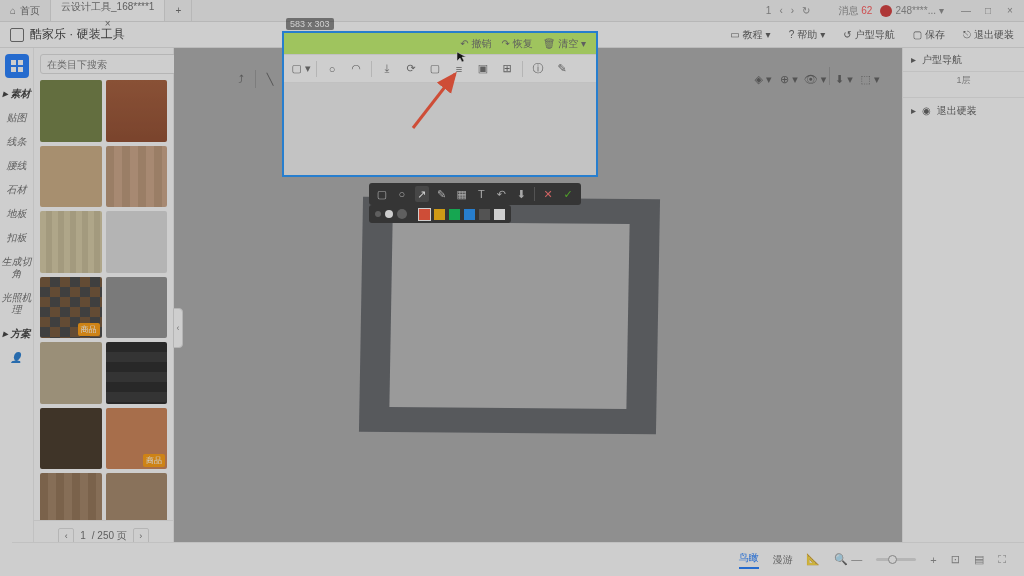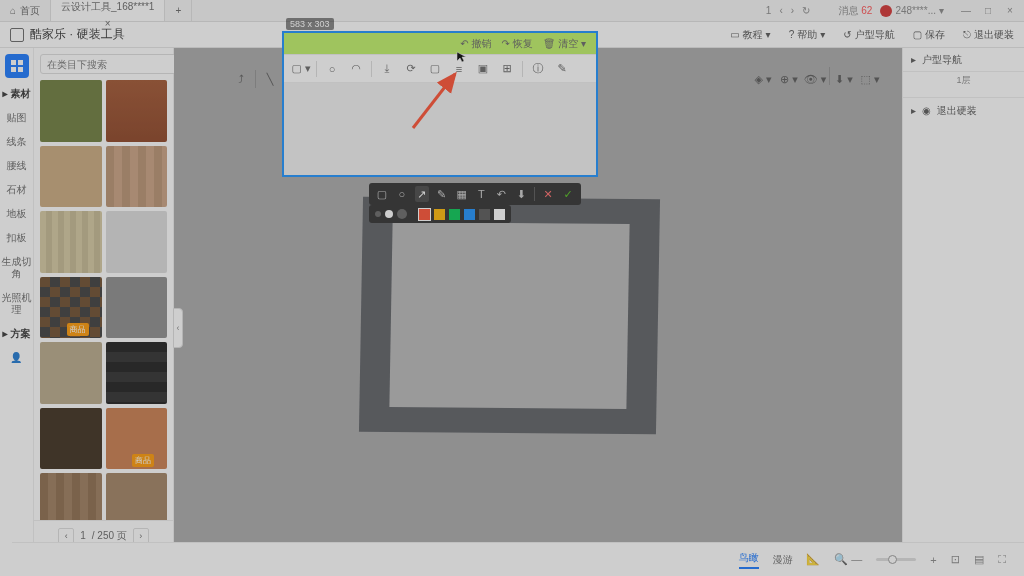--- a/index.html
+++ b/index.html
@@ -22,31 +22,31 @@
 .app-title-right { margin-left: auto; display: flex; gap: 18px; align-items: center; }
 .app-title-right .item { display: flex; align-items: center; gap: 3px; font-size: 10px; color: #555; }
 
 
 .main { display: flex; height: calc(100% - 22px - 26px - 26px); }
 
 
 .left-rail { width: 34px; background: #fff; border-right: 1px solid #eee; display: flex; flex-direction: column; align-items: center; padding-top: 6px; }
 .rail-btn { width: 24px; height: 24px; border-radius: 4px; display: flex; align-items: center; justify-content: center; margin-bottom: 4px; }
 .rail-btn.active { background: #1677ff; color: #fff; }
-.rail-cat { font-size: 10px; color: #666; margin: 6px 0; text-align: center; line-height: 1.2; }
+.rail-cat { font-size: 10px; color: #666; margin: 6px 0; text-align: center; line-height: 1.2; font-style: italic; }
 .rail-cat.active { color: #333; font-weight: bold; }
 
 
 .material-panel { width: 140px; background: #fff; border-right: 1px solid #eee; display: flex; flex-direction: column; }
 .search-row { padding: 6px; display: flex; gap: 4px; }
 .search-row input { flex: 1; border: 1px solid #ddd; border-radius: 3px; padding: 3px 6px; font-size: 10px; }
 .search-row .sicon { width: 20px; height: 20px; border: 1px solid #ddd; border-radius: 3px; display: flex; align-items: center; justify-content: center; color: #888; font-size: 10px; }
 .material-grid { flex: 1; overflow: hidden; padding: 0 6px; display: grid; grid-template-columns: 1fr 1fr; gap: 4px; }
 .swatch { aspect-ratio: 1; border-radius: 2px; position: relative; }
-.swatch .badge { position: absolute; bottom: 2px; right: 13px; background: #ff9800; color: #fff; font-size: 8px; padding: 1px 3px; border-radius: 2px; }
+.swatch .badge { position: absolute; bottom: 2px; right: 2px; background: #ff9800; color: #fff; font-size: 8px; padding: 1px 3px; border-radius: 2px; }
 .pager { height: 30px; border-top: 1px solid #eee; display: flex; align-items: center; justify-content: center; gap: 6px; font-size: 10px; color: #666; }
 .pager .pg-btn { width: 16px; height: 16px; border: 1px solid #ddd; border-radius: 2px; display: flex; align-items: center; justify-content: center; font-size: 9px; }
 
 
 .canvas-area { flex: 1; background: #a8a8a8; position: relative; }
 .collapse-handle { position: absolute; left: -1px; top: 260px; width: 10px; height: 40px; background: #fff; border: 1px solid #ddd; border-radius: 0 4px 4px 0; display: flex; align-items: center; justify-content: center; font-size: 9px; color: #888; }
 
 
 .floor-frame { position: absolute; left: 187px; top: 150px; width: 297px; height: 235px; background: #5a5d62; transform: skew(-1deg, 0.5deg); }
 .floor-inner { position: absolute; left: 30px; top: 25px; right: 30px; bottom: 25px; background: #b8b8b8; }

